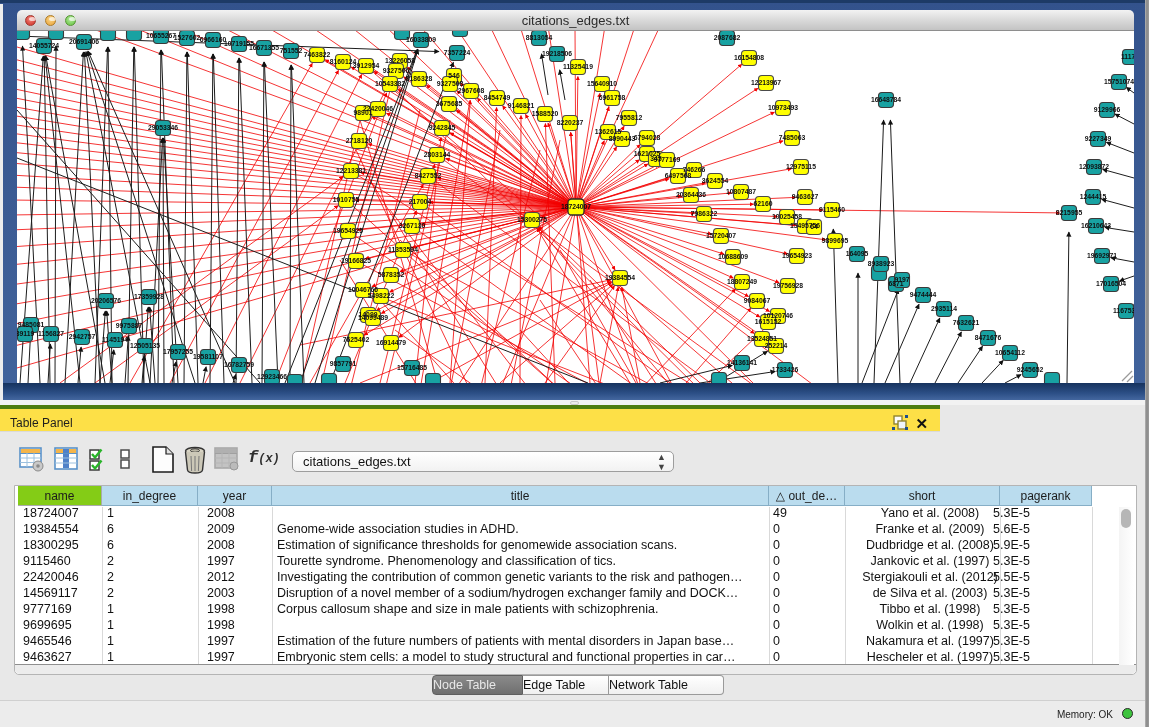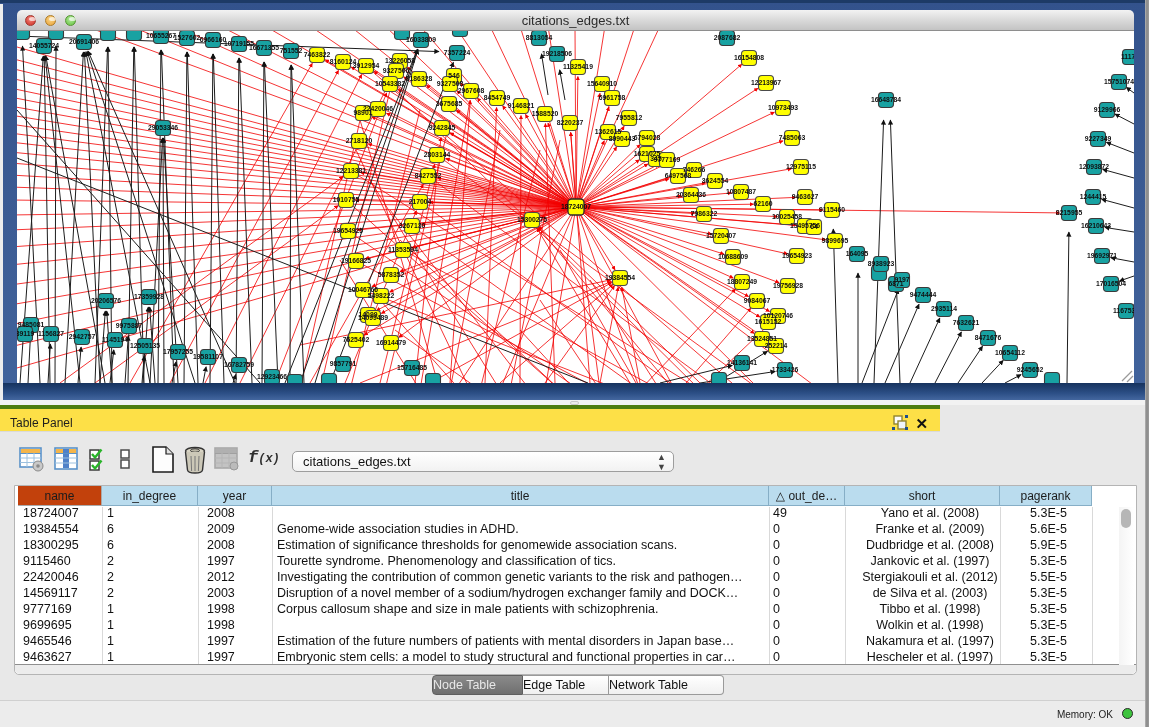--- a/index.html
+++ b/index.html
@@ -23,25 +23,25 @@
 #ptitle span{position:absolute;left:10px;top:7px}
 #pclose{position:absolute;right:12px;top:6px;font-size:15px;font-weight:bold;color:#111}
 #toolbar{position:absolute;left:0;top:33px;width:1149px;height:52px}
 #combo{position:absolute;left:292px;top:18px;width:382px;height:21px;background:linear-gradient(#fff,#f2f2f2);border:1px solid #9d9d9d;border-radius:5px;font-size:13px;color:#111}
 #combo span{position:absolute;left:10px;top:2px}
 #combo .arr{position:absolute;right:7px;top:0px;font-size:9px;color:#444;line-height:10px}
 
 #tablebox{position:absolute;left:14px;top:485px;width:1123px;height:190px;border:1px solid #b4b4b4;border-radius:0 0 5px 5px;background:#fff}
 #thead{position:absolute;left:18px;top:486px;height:20px;font-size:12px;color:#1c1c1c}
 .th{position:absolute;top:0;height:20px;background:#badcee;border-right:1px solid #86aec6;border-bottom:1px solid #86aec6;text-align:center;line-height:20px}
-.th.gray{background:#c2410c;border-right:1px solid #aaa;border-bottom:1px solid #aaa}
+.th.gray{background:#84cc16;border-right:1px solid #aaa;border-bottom:1px solid #aaa}
 .trow{position:absolute;left:18px;width:1074px;height:16px;font-size:12.5px;color:#111;white-space:nowrap}
 .trow span{position:absolute;top:0;overflow:hidden}
 .c0{left:5px}.c1{left:89px}.c2{left:189px}.c3{left:259px;width:496px}
-.c4{left:755px}.c5{left:832px;width:160px;text-align:center}.c6{left:1012px}
+.c4{left:755px}.c5{left:832px;width:160px;text-align:center}.c6{left:975px}
 #tscroll{position:absolute;left:1119px;top:507px;width:15px;height:158px;background:linear-gradient(90deg,#f4f4f4,#fff)}
 #tthumb{position:absolute;left:1121px;top:509px;width:10px;height:19px;background:#b6b6b6;border-radius:5px}
 
 #tabs{position:absolute;left:432px;top:675px;height:20px;font-size:12.5px}
 .tab{position:absolute;top:0;height:20px;line-height:19px;text-align:left;border:1px solid #9a9a9a;background:linear-gradient(#fff,#f0f0f0);color:#111}
 .tab.sel{background:linear-gradient(#8a8a8a,#6f6f6f);color:#e8e8e8;border-color:#5f5f5f}
 #statusline{position:absolute;left:0;top:700px;width:1149px;height:27px;background:#ececec;border-top:1px solid #d0d0d0}
 #mem{position:absolute;right:36px;top:8px;font-size:10px;color:#222}
 #memdot{position:absolute;right:16px;top:7px;width:11px;height:11px;border-radius:50%;background:#3ec43e;border:1.5px solid #2a2a2a}
 #rightstrip{position:absolute;right:0;top:0;width:4px;height:727px;background:linear-gradient(90deg,#b5b5b5 0,#888 45%,#9d9d9d)}

